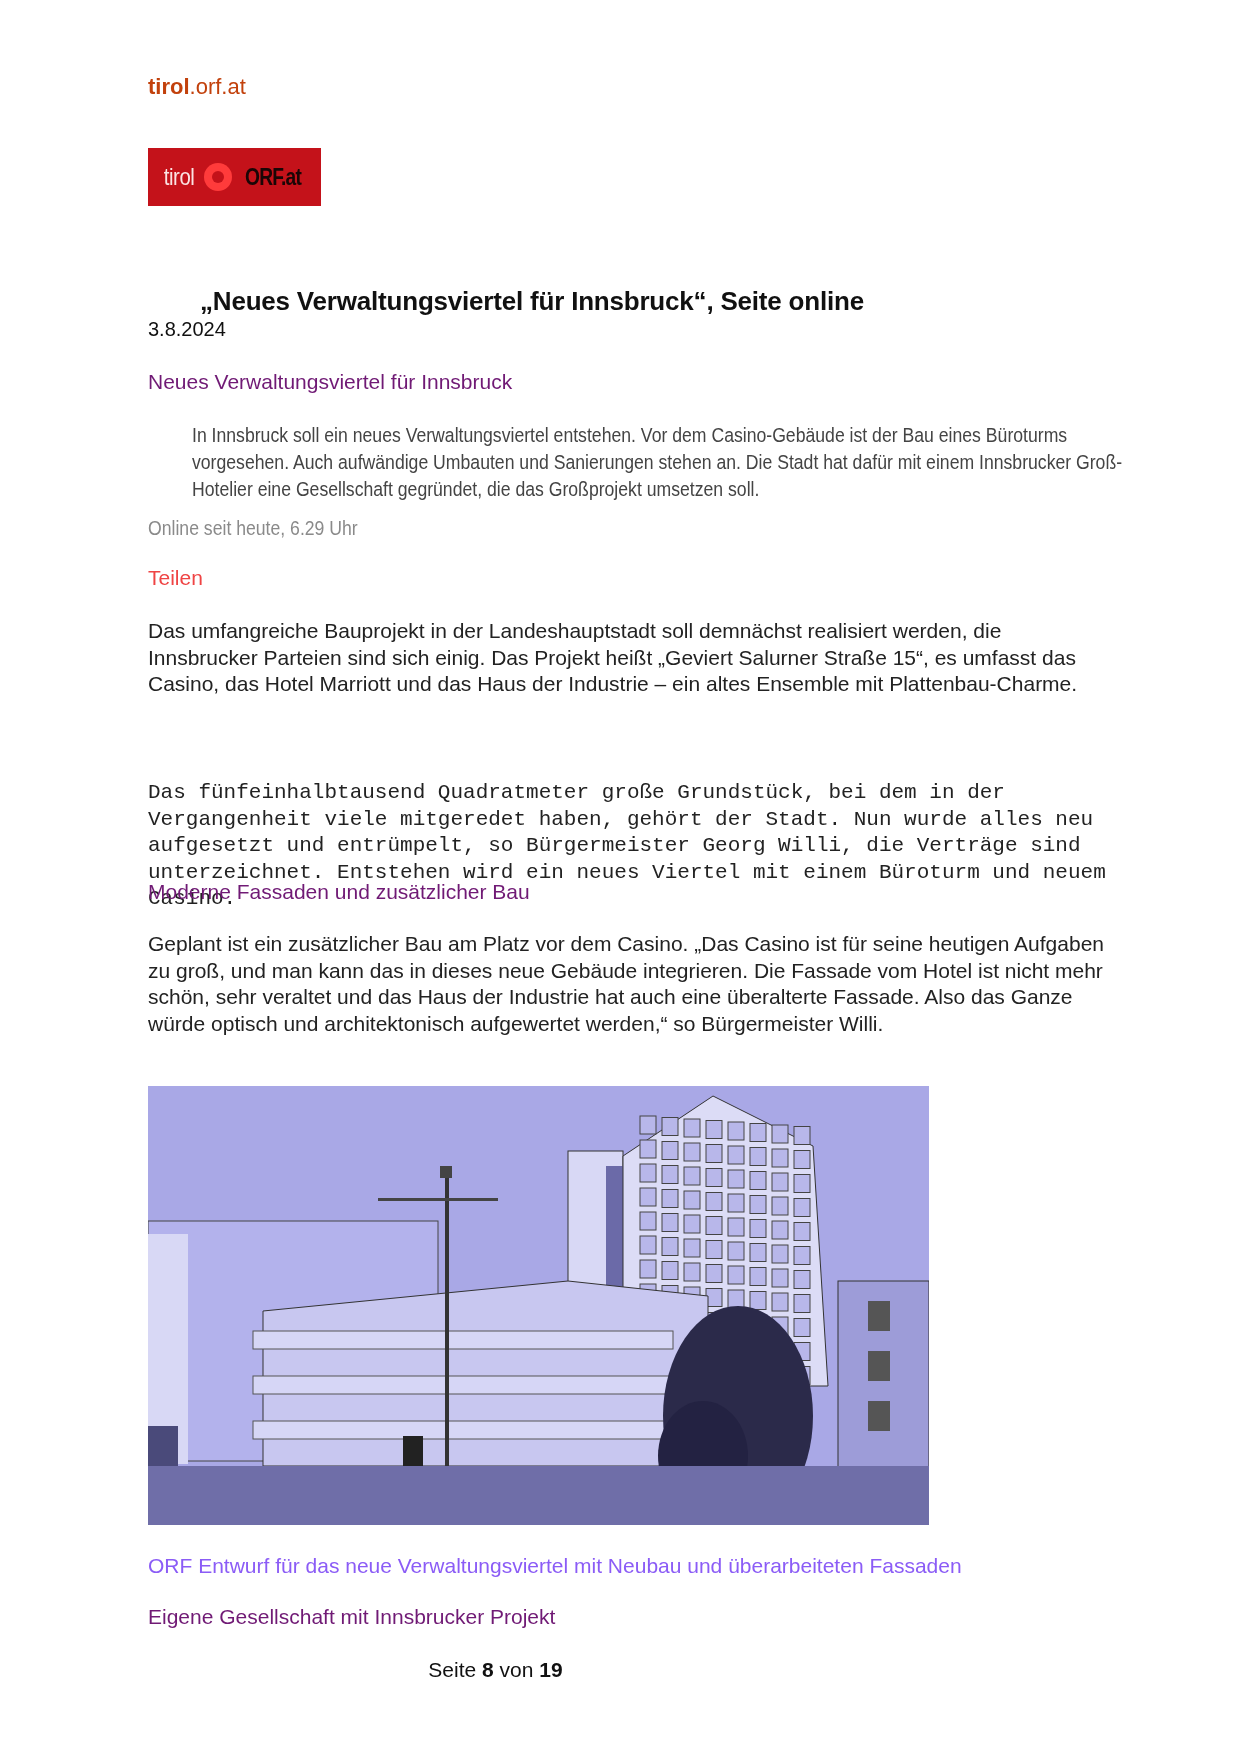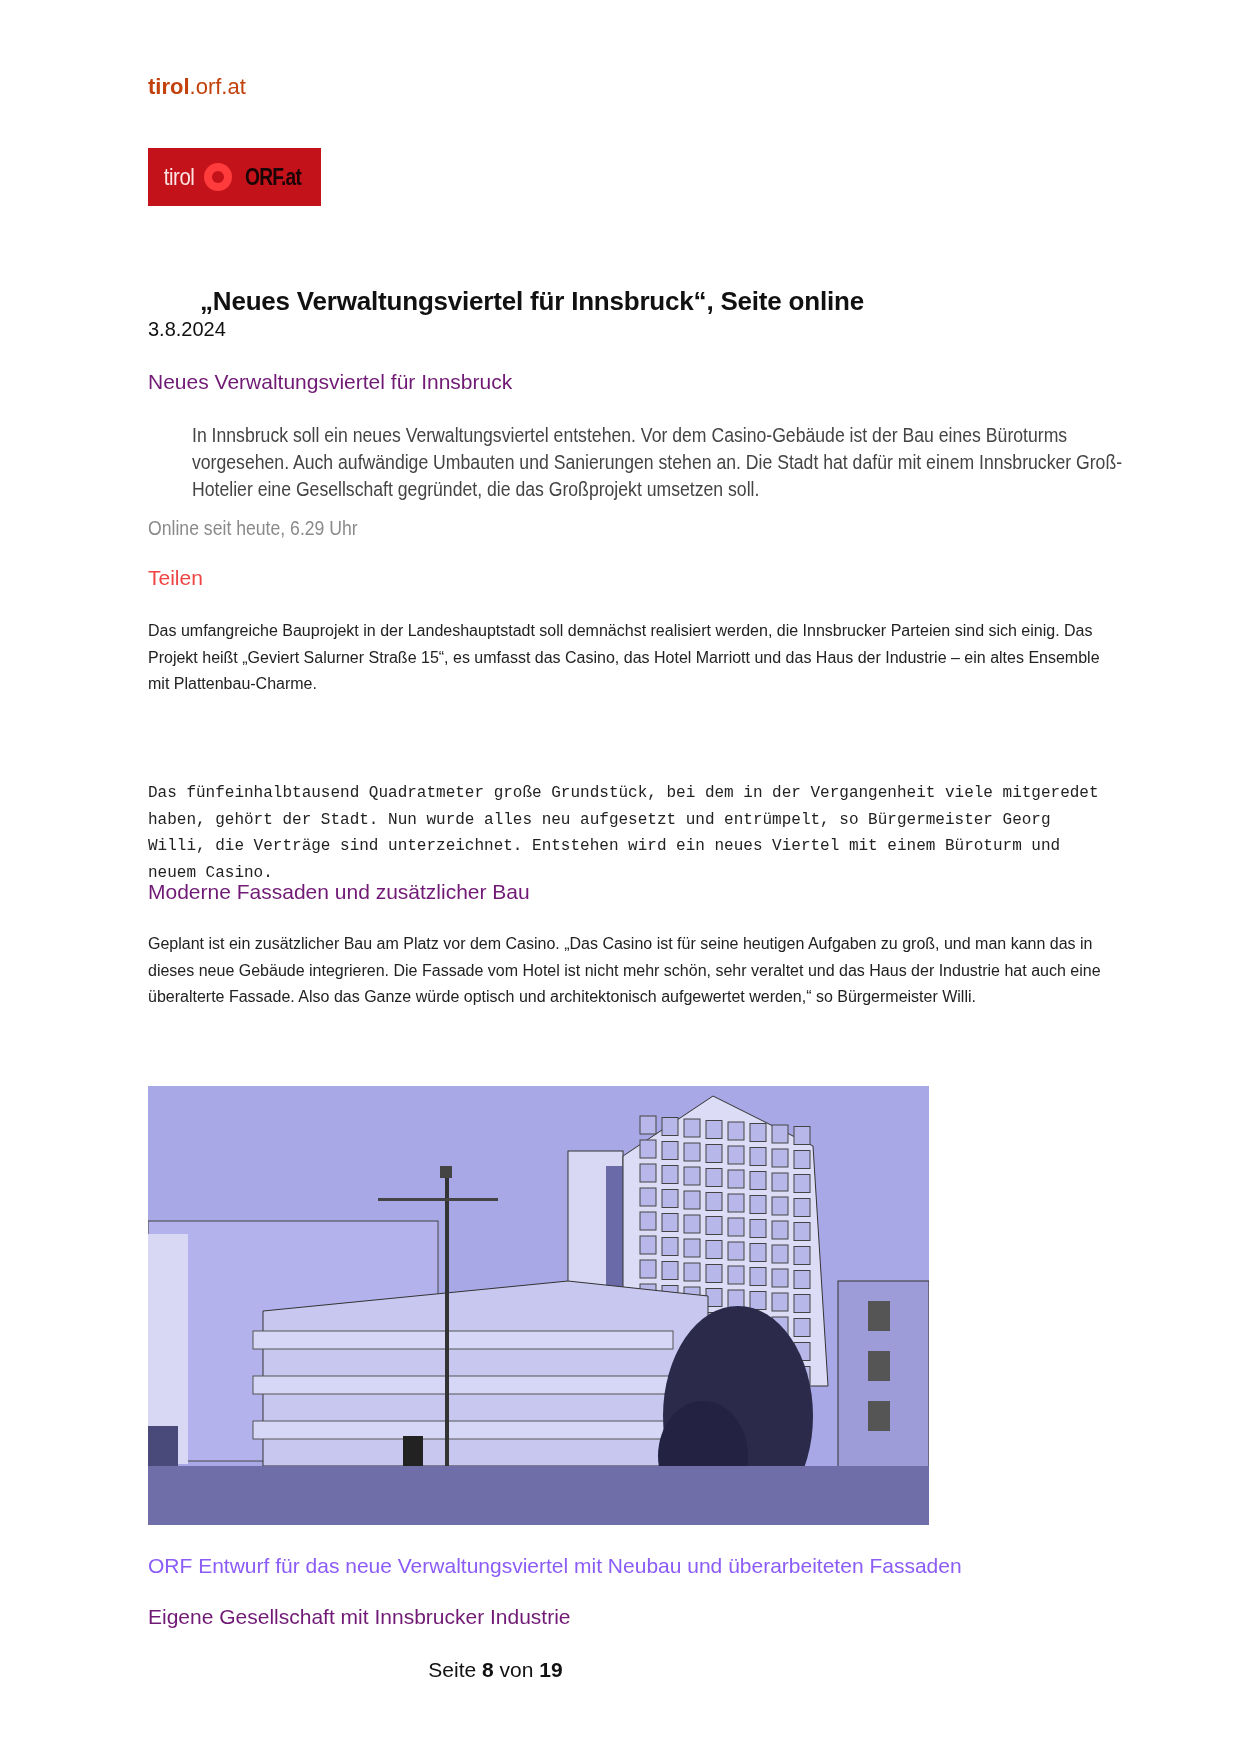--- a/index.html
+++ b/index.html
@@ -15,21 +15,21 @@
     .logo .l-ring span { width: 12px; height: 12px; border-radius: 50%; background: #c4121a; display: block; }
     .logo .l-orf { color: #1a0606; font-size: 24px; font-weight: bold; transform: scaleX(0.8); letter-spacing: -1px; }
     .headline { position: absolute; left: 152px; top: 286px; font-size: 26px; font-weight: bold;
                 font-family: Liberation Sans, sans-serif; letter-spacing: -0.2px; margin-left: 48px; }
     .date { position: absolute; left: 148px; top: 318px; font-size: 20px; }
     .block { position: absolute; left: 148px; width: 960px; }
     .sub { font-size: 21px; color: #701a75; }
     .intro { font-size: 20.5px; line-height: 27px; color: #444; transform-origin: left top; transform: scaleX(0.86); width: 1115px; }
     .online { font-size: 20.5px; color: #8a8a8a; transform-origin: left top; transform: scaleX(0.86); }
     .share { font-size: 21px; color: #ef4444; }
-    .para { font-size: 16px; line-height: 26.5px; color: #222; }
+    .para { font-size: 21px; line-height: 26.5px; color: #222; }
     .photo { position: absolute; left: 148px; top: 1086px; width: 781px; height: 439px;
              background: #a9a8e6; overflow: hidden; }
     .caption { font-size: 21px; color: #8b5cf6; }
     .footer { position: absolute; top: 1658px; left: 0; width: 991px; text-align: center; font-size: 21px; }
     .footer b { font-weight: bold; }
   </style>
 </head>
 <body>
 
 <div class="site"><b>tirol</b><span>.orf.at</span></div>
@@ -182,20 +182,20 @@
     <rect x="230" y="112" width="120" height="3" fill="#444"></rect>
     <rect x="292" y="80" width="12" height="12" fill="#444"></rect>
 
     <rect x="0" y="380" width="781" height="59" fill="#6f6ea8"></rect>
     <rect x="255" y="350" width="20" height="30" fill="#222"></rect>
     <rect x="0" y="340" width="30" height="40" fill="#4a4a7a"></rect>
   </svg>
 </div>
 
 <div class="block caption" style="top:1554px;">ORF Entwurf für das neue Verwaltungsviertel mit Neubau und überarbeiteten Fassaden</div>
-<div class="block sub" style="top:1605px;">Eigene Gesellschaft mit Innsbrucker Industrie</div>
+<div class="block sub" style="top:1605px;">Eigene Gesellschaft mit Innsbrucker Projekt</div>
 
 <div class="footer">
   <span>Seite</span>
   <b>8</b>
   <span>von</span>
   <b>19</b>
 </div>
 
 </body></html>

